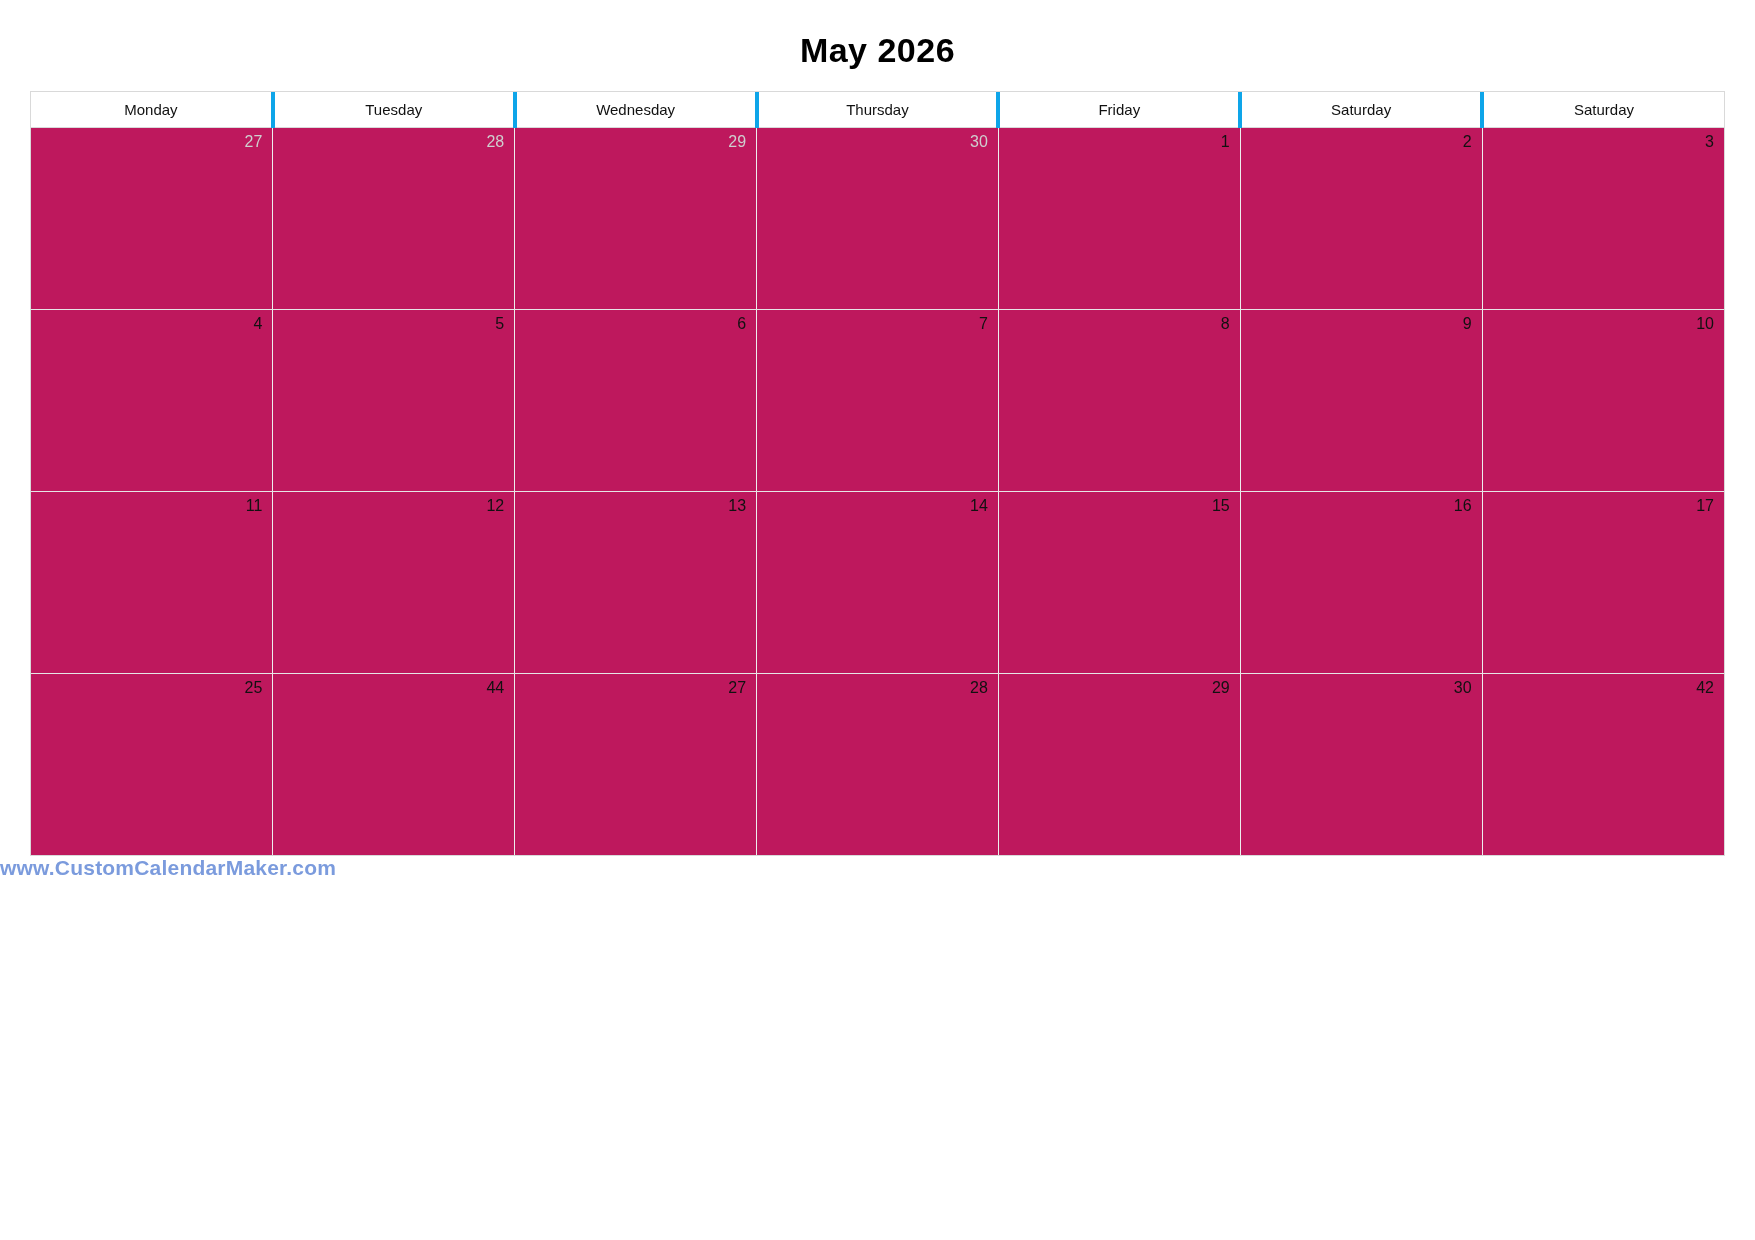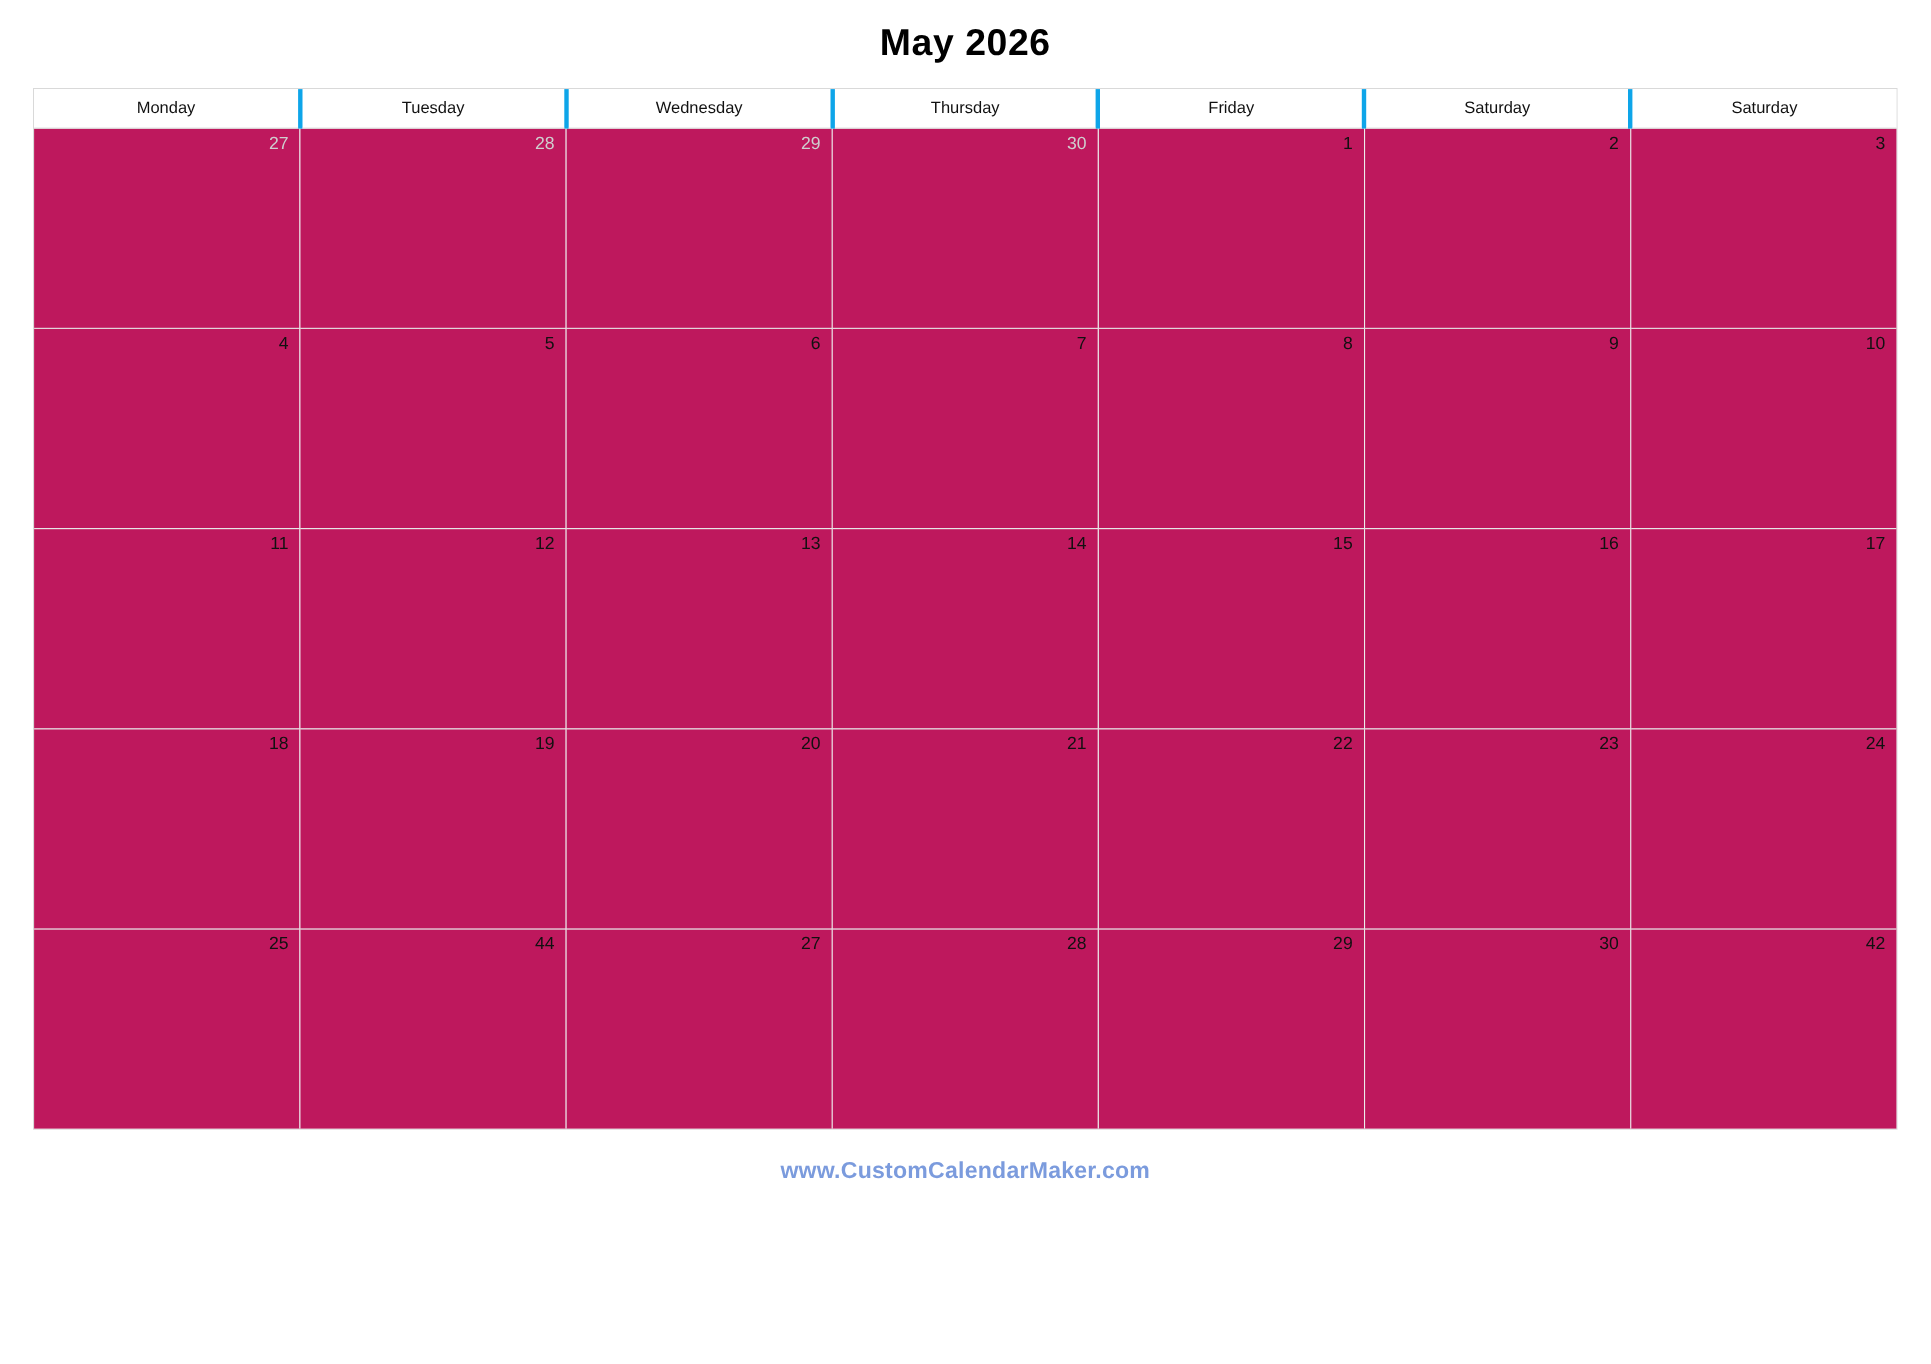--- a/index.html
+++ b/index.html
@@ -19,21 +19,21 @@
     height: 1240px;
     position: relative;
     box-sizing: border-box;
   }
   .cal-title {
     text-align: center;
     font-size: 34px;
     font-weight: bold;
     letter-spacing: 0.5px;
     color: #000000;
-    padding-top: 21px;
+    padding-top: 32px;
     padding-bottom: 0;
     line-height: 1.1;
   }
   .cal-wrap {
     margin: 22px 30px 0 30px;
     border: 1px solid #d9d9d9;
     border-bottom: 1px solid #d9d9d9;
     box-sizing: border-box;
   }
   table.cal {
@@ -68,22 +68,21 @@
     display: block;
     text-align: right;
     font-size: 16px;
     color: #111111;
     line-height: 1;
   }
   .daynum.other {
     color: #cfcfcf;
   }
   .footer {
-    text-align: center;
-    margin-top: 26px;
+    text-align: left;
     font-size: 21px;
     font-weight: bold;
     color: #7b9bdd;
     letter-spacing: 0.2px;
   }
   .footer a {
     color: #7b9bdd;
     text-decoration: none;
   }
 </style>
@@ -172,43 +171,20 @@
             </td>
             <td>
               <span class="daynum">16</span>
             </td>
             <td>
               <span class="daynum">17</span>
             </td>
           </tr>
           <tr>
             <td>
-              <span class="daynum">18</span>
-            </td>
-            <td>
-              <span class="daynum">19</span>
-            </td>
-            <td>
-              <span class="daynum">20</span>
-            </td>
-            <td>
-              <span class="daynum">21</span>
-            </td>
-            <td>
-              <span class="daynum">22</span>
-            </td>
-            <td>
-              <span class="daynum">23</span>
-            </td>
-            <td>
-              <span class="daynum">24</span>
-            </td>
-          </tr>
-          <tr>
-            <td>
               <span class="daynum">25</span>
             </td>
             <td>
               <span class="daynum">44</span>
             </td>
             <td>
               <span class="daynum">27</span>
             </td>
             <td>
               <span class="daynum">28</span>

